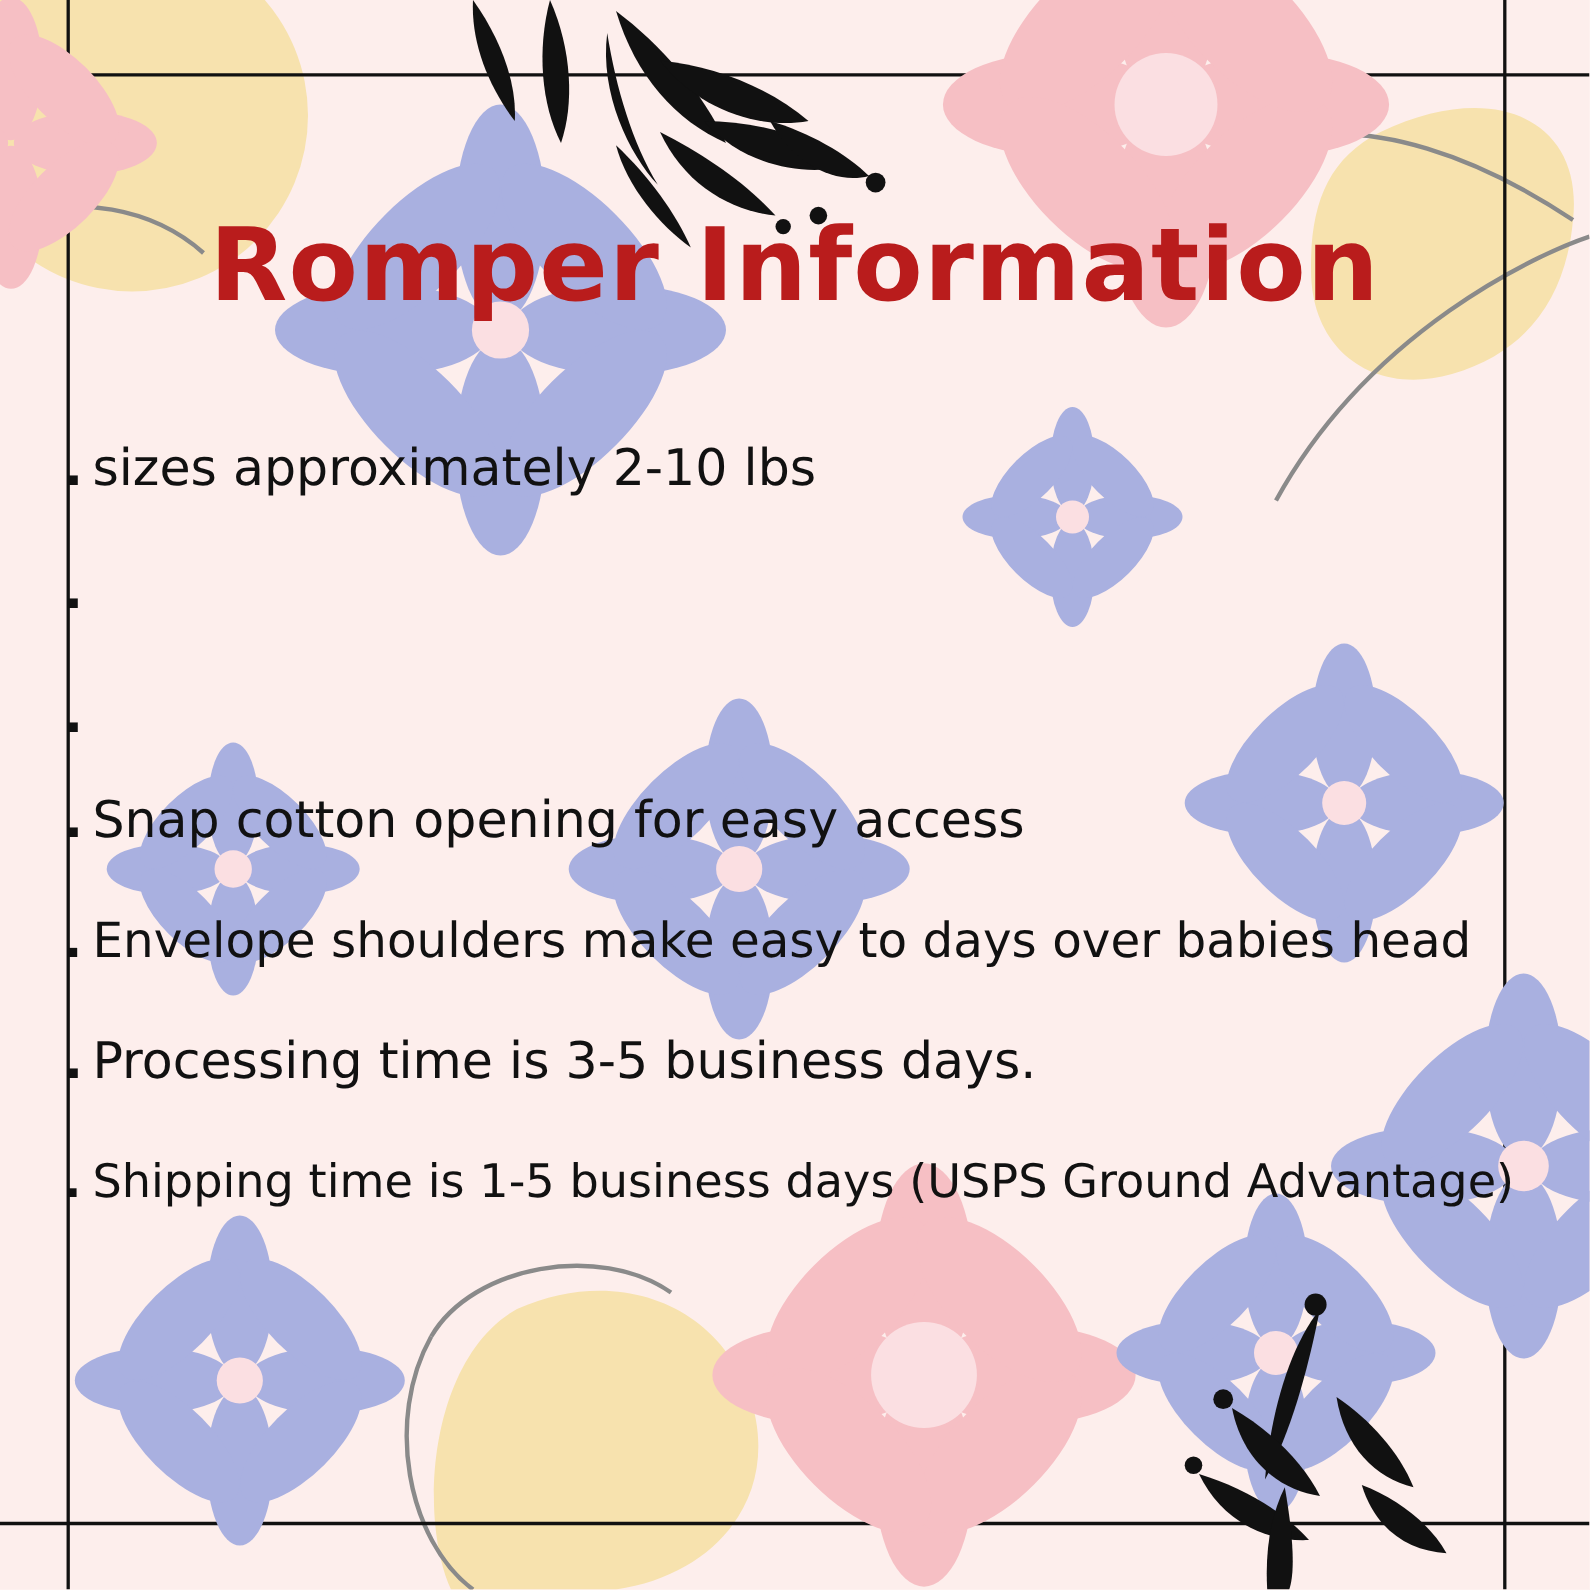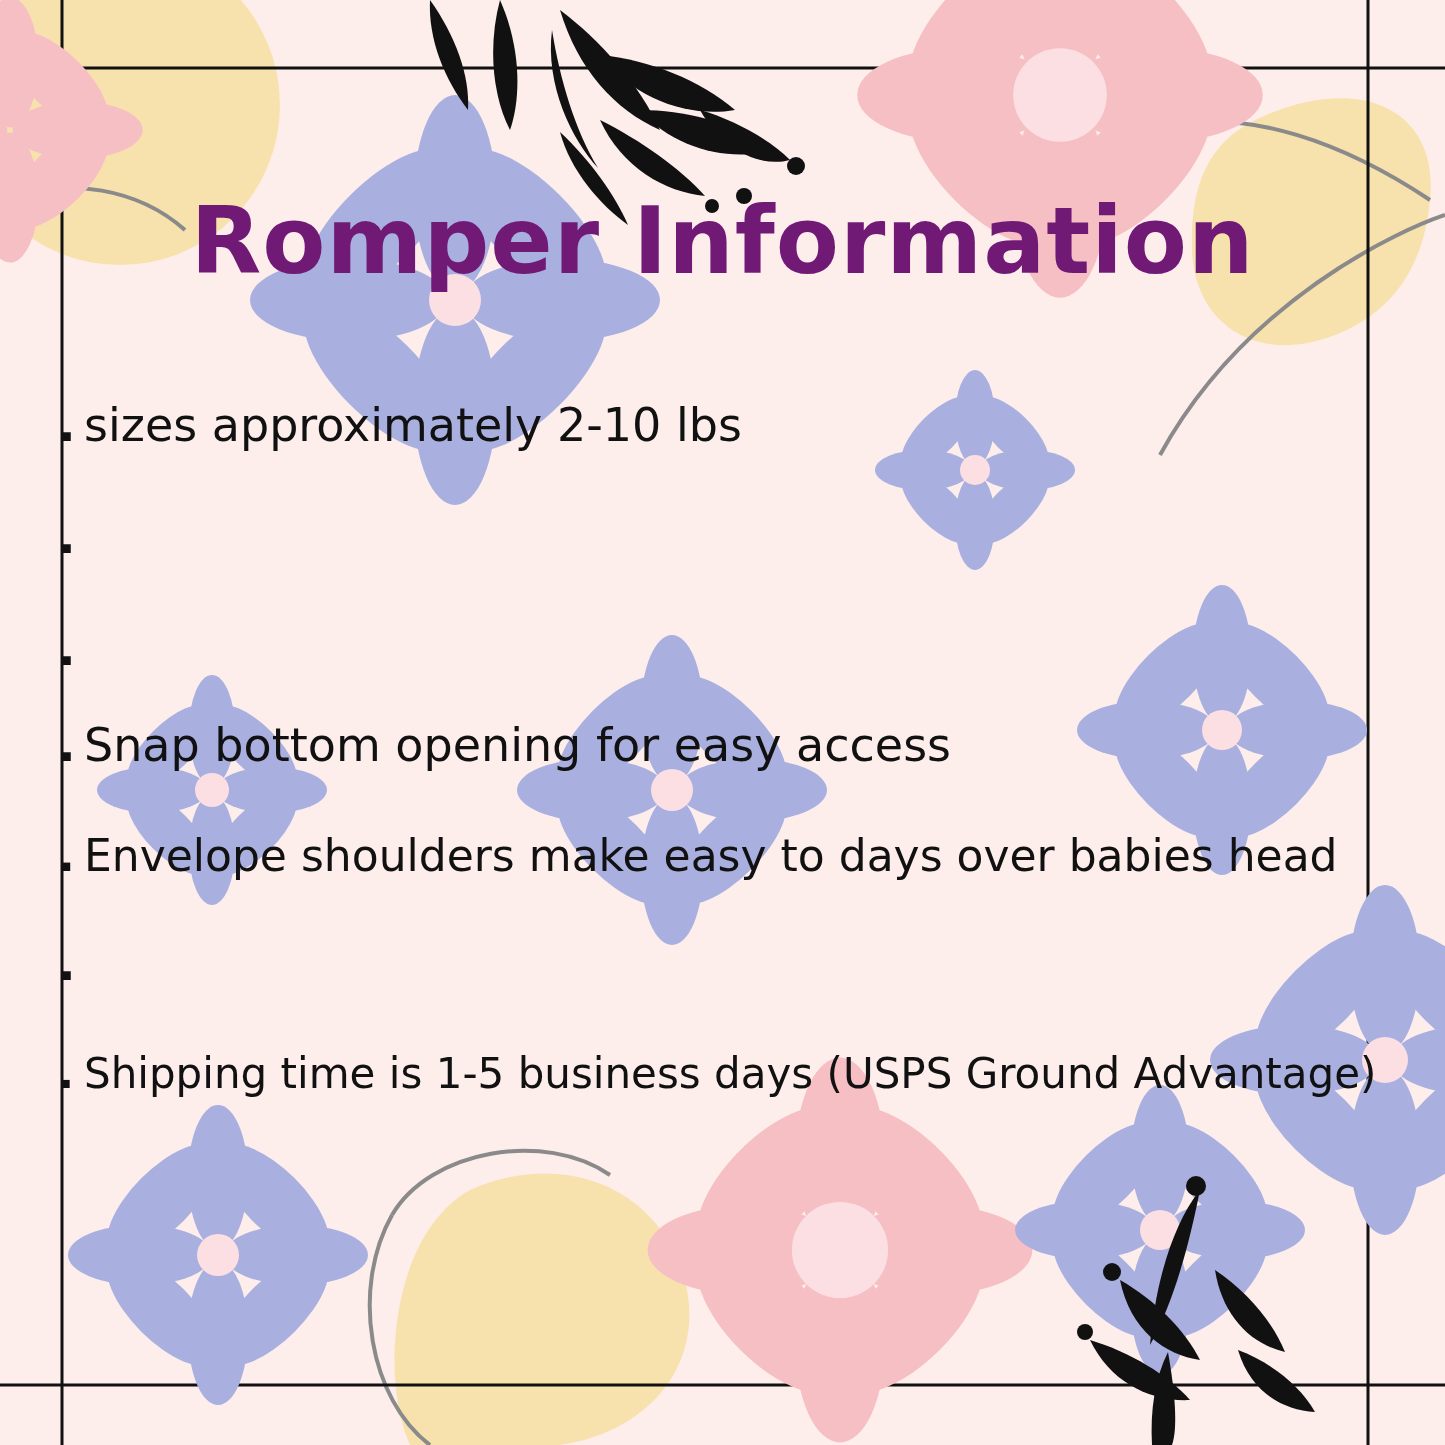--- a/index.html
+++ b/index.html
@@ -32,21 +32,21 @@
   }
   .title {
     position: absolute;
     top: 196px;
     left: 0;
     width: 100%;
     text-align: center;
     font-family: "DejaVu Sans", sans-serif;
     font-size: 92px;
     font-weight: 700;
-    color: #701a75;
+    color: #b91c1c;
     letter-spacing: 1px;
     line-height: 1;
   }
   .bullets {
     position: absolute;
     top: 398px;
     left: 58px;
     width: 1340px;
   }
   .bullet {
@@ -232,28 +232,29 @@
         <span>sizes approximately 2-10 lbs</span>
       </div>
       <div class="bullet b1">
         <span class="dot">.</span>
       </div>
       <div class="bullet b2">
         <span class="dot">.</span>
       </div>
       <div class="bullet b3">
         <span class="dot">.</span>
-        <span>Snap bottom opening for easy access</span>
+        <span>Snap cotton opening for easy access</span>
       </div>
       <div class="bullet b4">
         <span class="dot">.</span>
         <span>Envelope shoulders make easy to days over babies head</span>
       </div>
       <div class="bullet b5">
         <span class="dot">.</span>
+        <span>Processing time is 3-5 business days.</span>
       </div>
       <div class="bullet b6">
         <span class="dot">.</span>
         <span>Shipping time is 1-5 business days (USPS Ground Advantage)</span>
       </div>
     </div>
   </div>
 
 </div>
 

